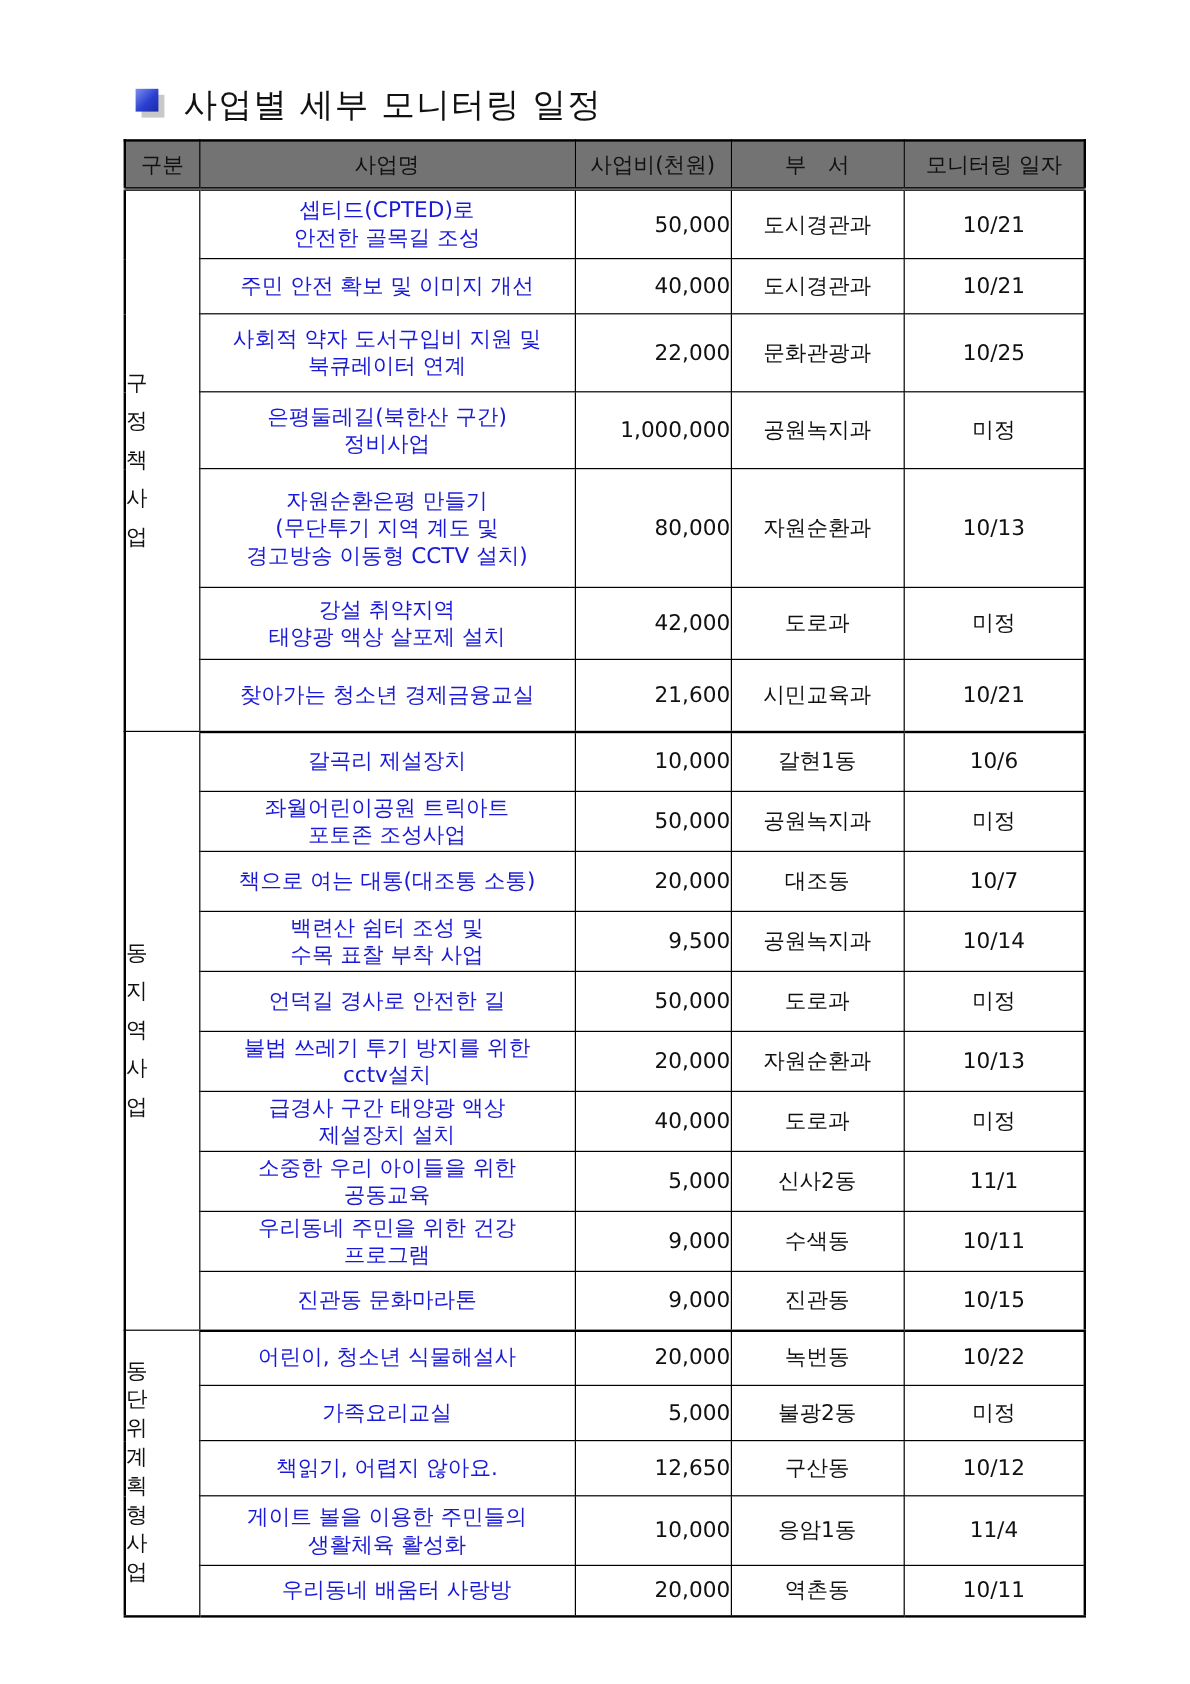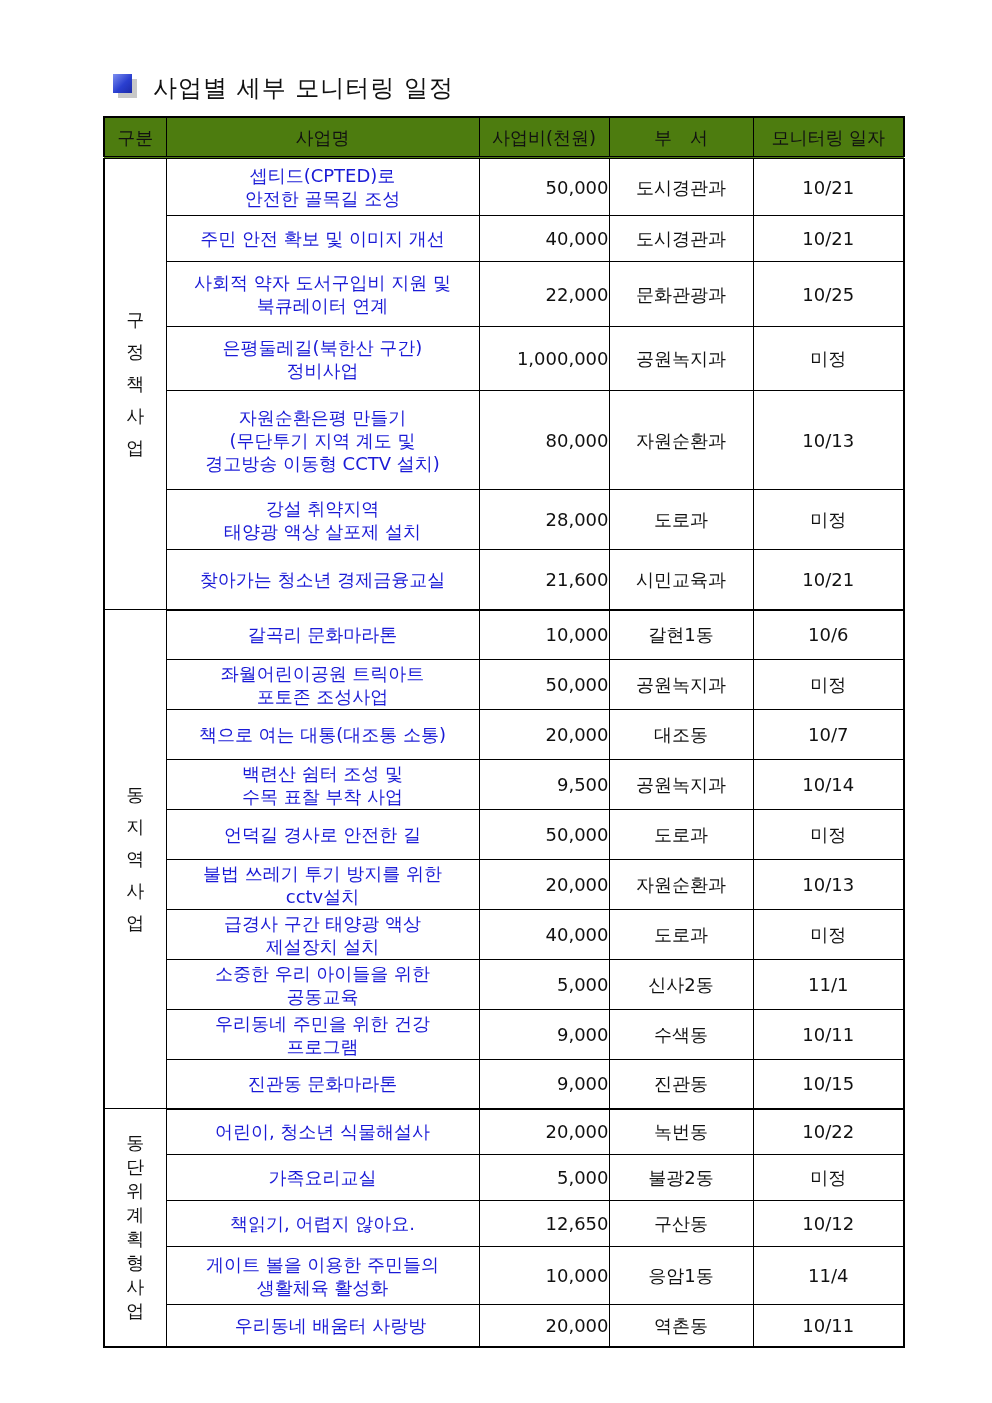--- a/index.html
+++ b/index.html
@@ -1,26 +1,26 @@
 <!DOCTYPE html>
 <html><head>
 <meta charset="utf-8">
 <style>
   html, body { margin: 0; padding: 0; background: #ffffff; }
   body { width: 992px; height: 1403px; position: relative; font-family: "DejaVu Sans", "Liberation Sans", sans-serif; color: #111; }
   .title-wrap { position: absolute; left: 113px; top: 70px; height: 36px; display: flex; align-items: center; }
   .title-icon { position: relative; width: 28px; height: 28px; margin-right: 12px; }
   .title-icon .shadow { position: absolute; left: 5px; top: 5px; width: 19px; height: 19px; background: #c8c8c8; }
   .title-icon .square { position: absolute; left: 0; top: 0; width: 19px; height: 19px; background: linear-gradient(135deg, #7d8ff0 0%, #2a3fd0 55%, #1c2aa8 100%); }
-  .title-text { font-size: 24px; letter-spacing: 1px; color: #111; }
+  .title-text { font-size: 28px; letter-spacing: 1px; color: #111; }
 
   table.sched { position: absolute; left: 103px; top: 116px; width: 800px; border-collapse: collapse; border: 2px solid #000; table-layout: fixed; }
   table.sched th, table.sched td { border: 1px solid #000; padding: 0; font-size: 18px; line-height: 23px; }
-  table.sched thead th { background: #4d7c0f; height: 38px; font-weight: normal; text-align: center; color: #111; border-bottom: 3px double #000; }
-  td.cat { text-align: center; vertical-align: middle; color: #111; font-size: 19px; }
+  table.sched thead th { background: #737373; height: 38px; font-weight: normal; text-align: center; color: #111; border-bottom: 3px double #000; }
+  td.cat { text-align: left; vertical-align: middle; color: #111; font-size: 19px; }
   td.cat .vtext { display: inline-block; width: 22px; word-break: break-all; line-height: 32px; }
   td.cat .vtext.tight { line-height: 24px; }
   td.name { text-align: center; color: #1a1ad6; vertical-align: middle; white-space: pre-line; }
   td.cost { text-align: right; padding-right: 8px; vertical-align: middle; }
   td.dept { text-align: center; vertical-align: middle; }
   td.date { text-align: center; vertical-align: middle; }
 </style>
 </head>
 <body>
 
@@ -82,33 +82,33 @@
         <td class="name">자원순환은평 만들기
 (무단투기 지역 계도 및
 경고방송 이동형 CCTV 설치)</td>
         <td class="cost">80,000</td>
         <td class="dept">자원순환과</td>
         <td class="date">10/13</td>
       </tr>
       <tr style="height: 60px;">
         <td class="name">강설 취약지역
 태양광 액상 살포제 설치</td>
-        <td class="cost">28,000</td>
+        <td class="cost">42,000</td>
         <td class="dept">도로과</td>
         <td class="date">미정</td>
       </tr>
       <tr style="height: 60px;">
         <td class="name" style="border-bottom: 2px solid rgb(0, 0, 0);">찾아가는 청소년 경제금융교실</td>
         <td class="cost" style="border-bottom: 2px solid rgb(0, 0, 0);">21,600</td>
         <td class="dept" style="border-bottom: 2px solid rgb(0, 0, 0);">시민교육과</td>
         <td class="date" style="border-bottom: 2px solid rgb(0, 0, 0);">10/21</td>
       </tr>
       <tr style="height: 50px;">
         <td class="cat" rowspan="10"><span class="vtext">동지역사업</span></td>
-        <td class="name">갈곡리 문화마라톤</td>
+        <td class="name">갈곡리 제설장치</td>
         <td class="cost">10,000</td>
         <td class="dept">갈현1동</td>
         <td class="date">10/6</td>
       </tr>
       <tr style="height: 50px; margin-top: 25px;">
         <td class="name">좌월어린이공원 트릭아트
 포토존 조성사업</td>
         <td class="cost">50,000</td>
         <td class="dept">공원녹지과</td>
         <td class="date">미정</td>

